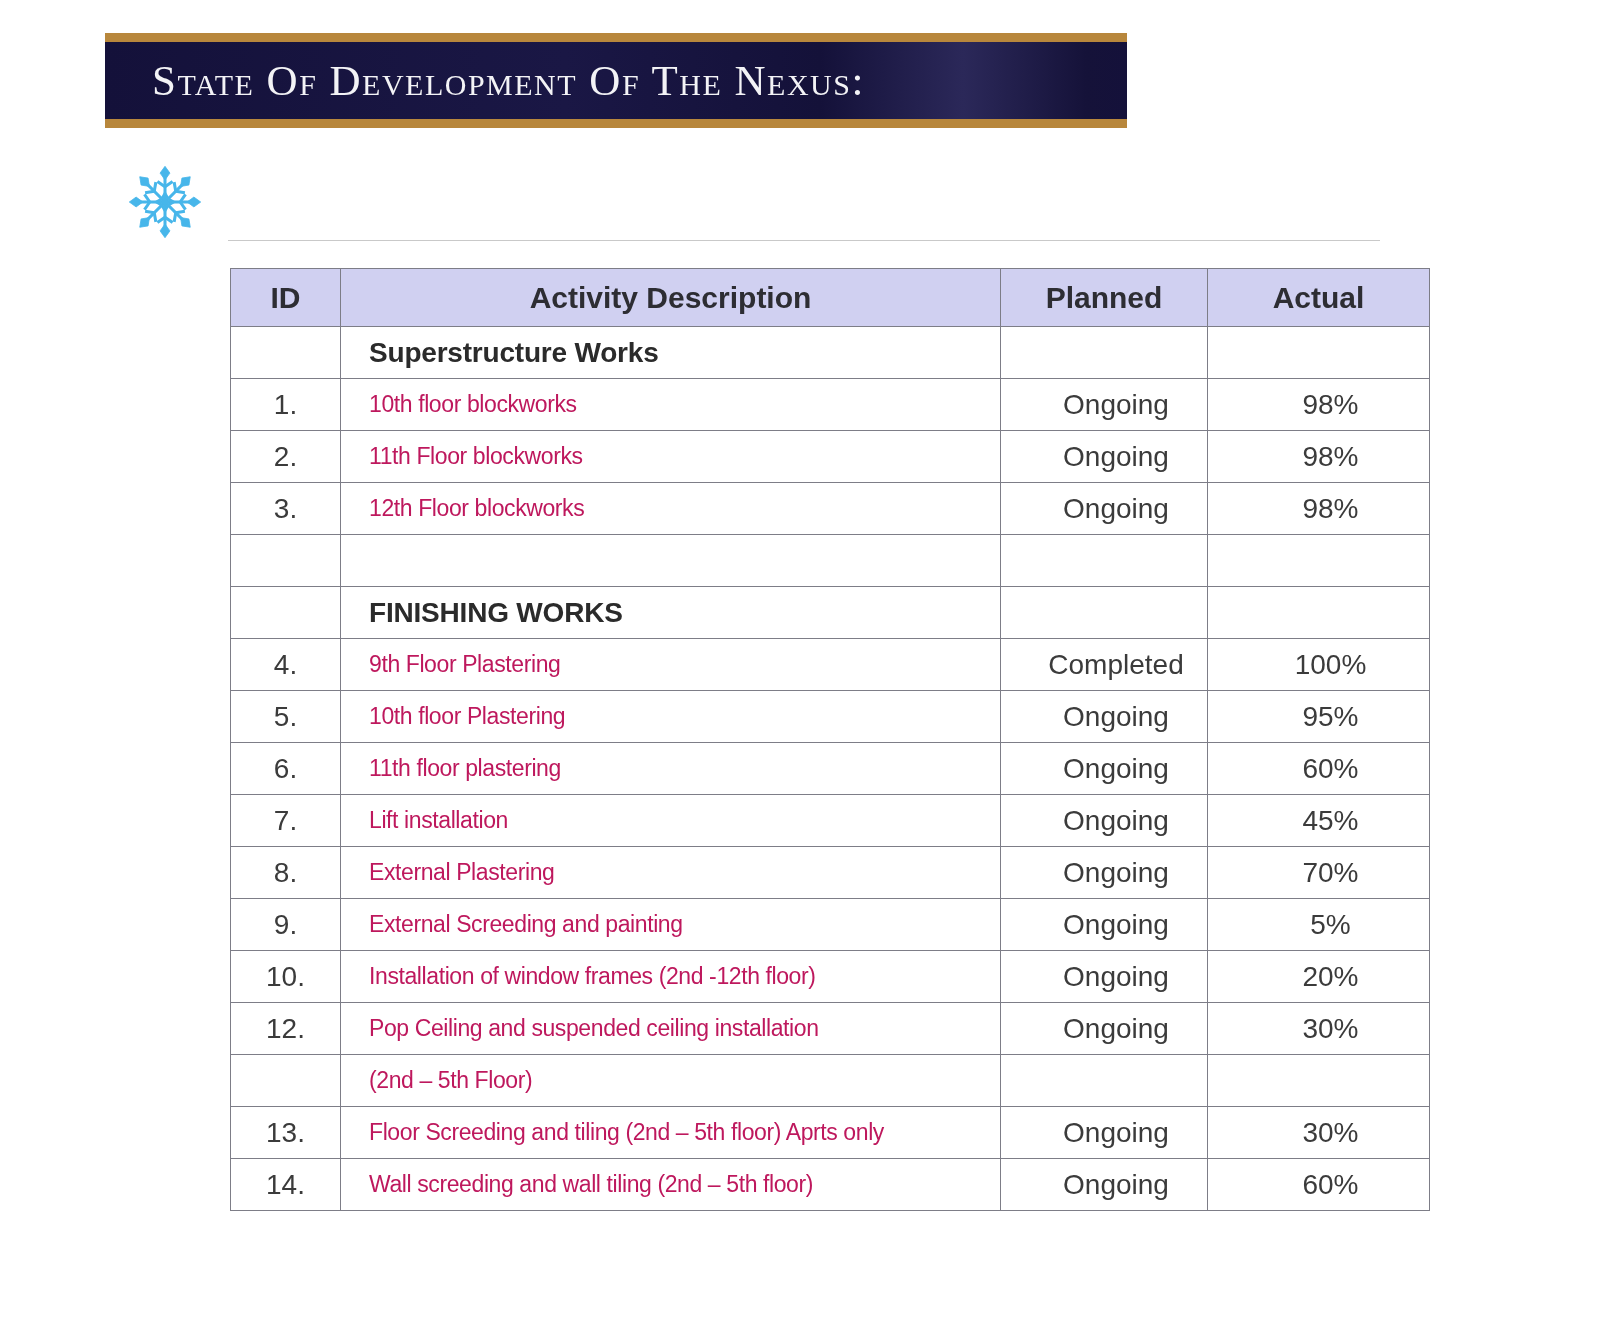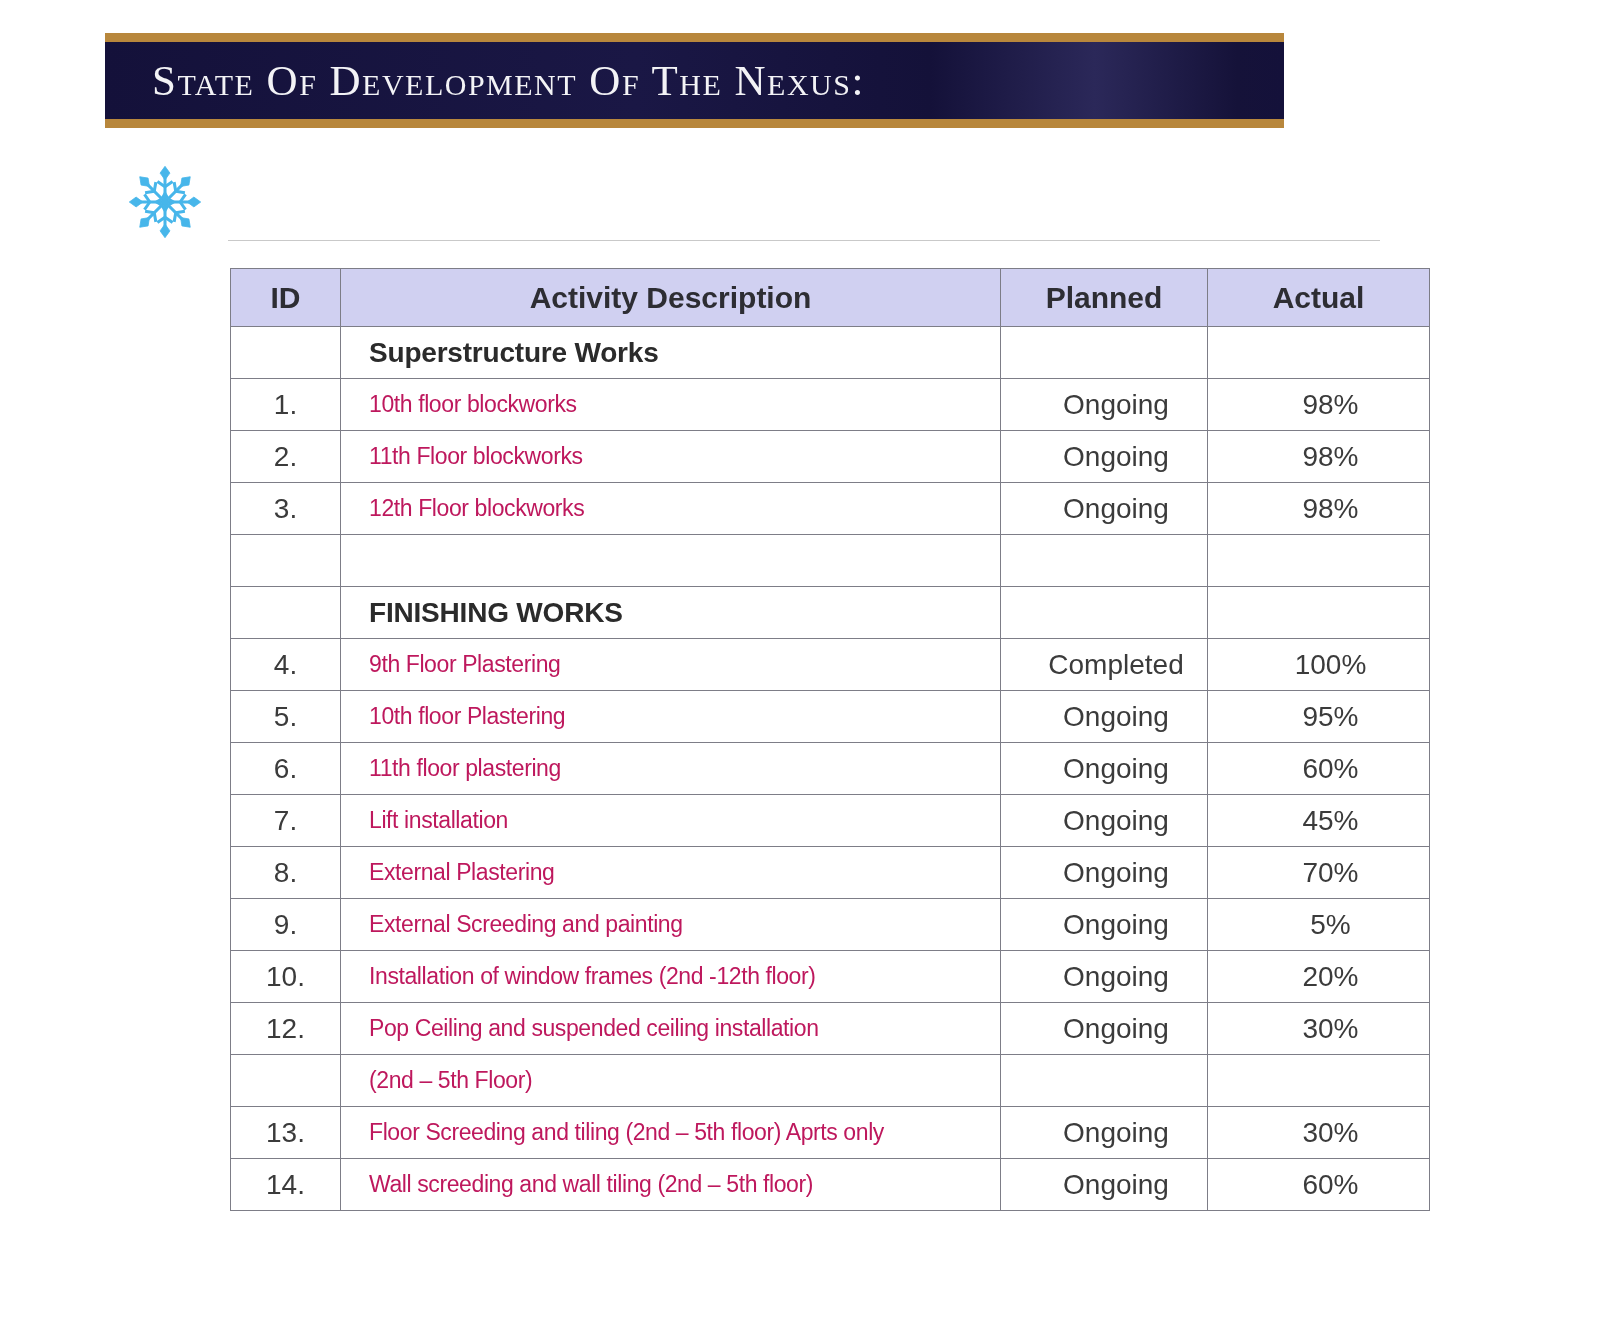--- a/index.html
+++ b/index.html
@@ -9,21 +9,21 @@
     font-family: "Liberation Sans", sans-serif;
     overflow: hidden;
     position: relative;
   }
   .page { position: absolute; inset: 0; }
 
   
   .banner {
     position: absolute;
     left: 105px; top: 33px;
-    width: 1179px; height: 95px;
+    width: 1022px; height: 95px;
     border-top: 9px solid #b8873c;
     border-bottom: 9px solid #b8873c;
     background: linear-gradient(90deg,
       #14113a 0%, #1a1745 45%, #141139 70%,
       #2b2859 84%, #151239 96%, #14113a 100%);
     display: flex;
     align-items: center;
   }
   .banner-title {
     font-family: "Liberation Serif", "DejaVu Serif", serif;

